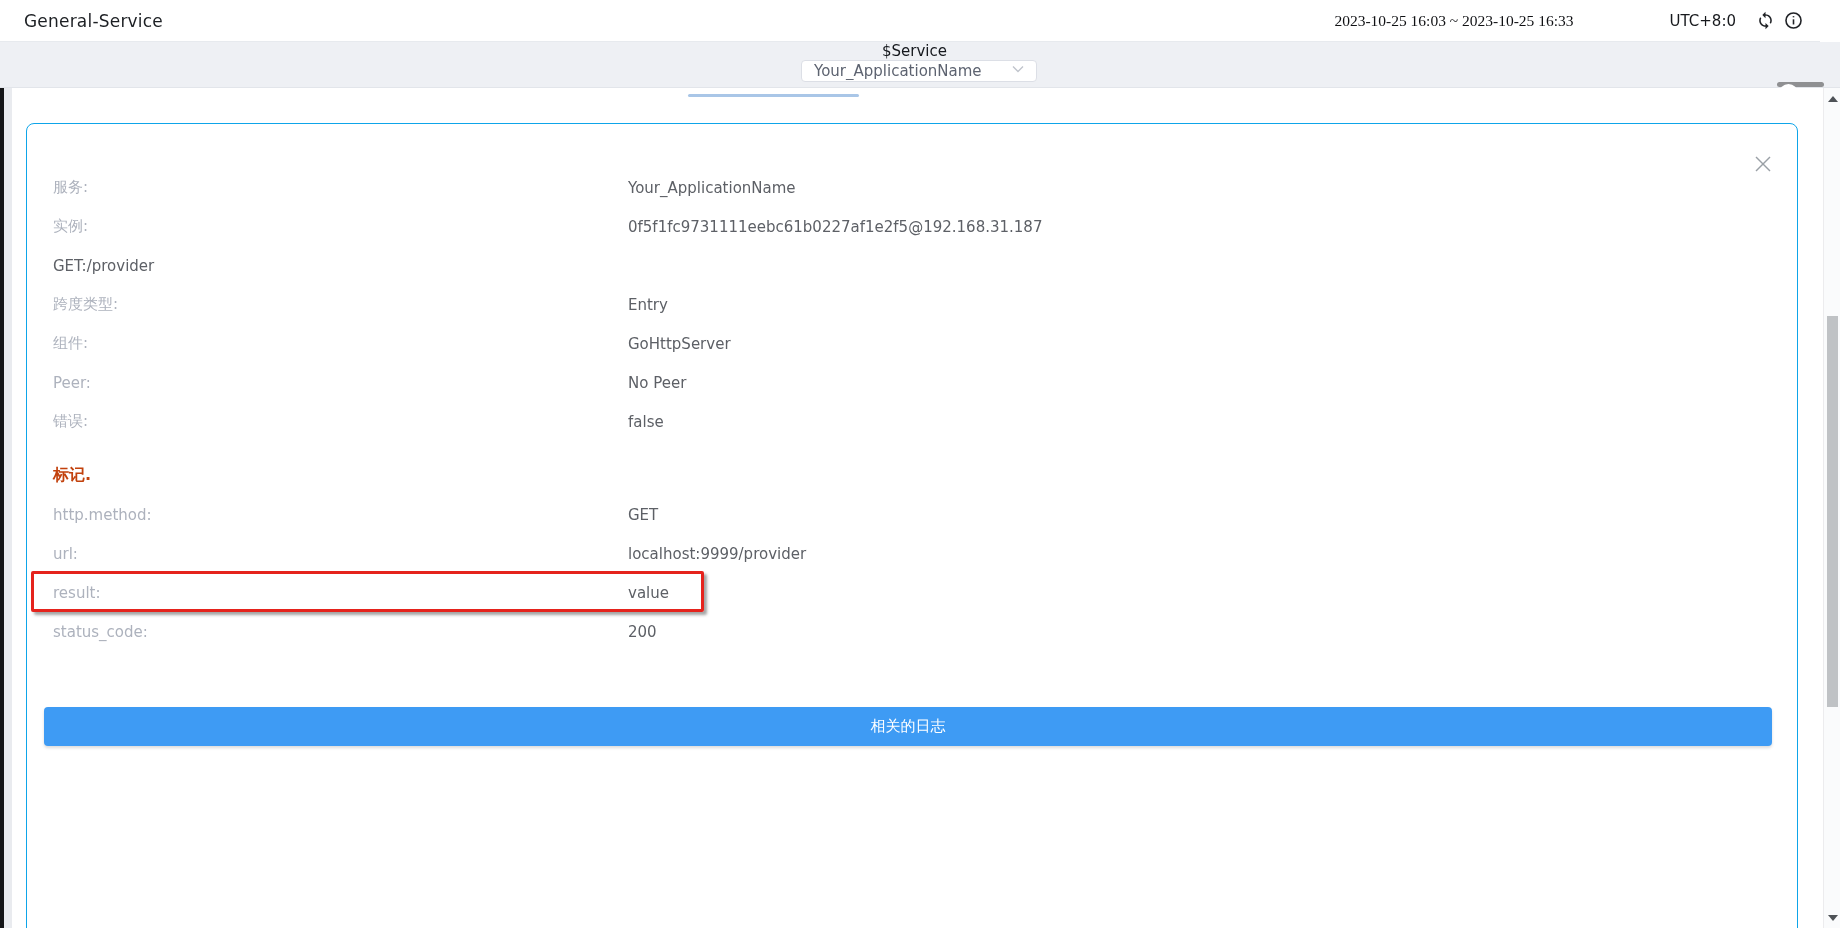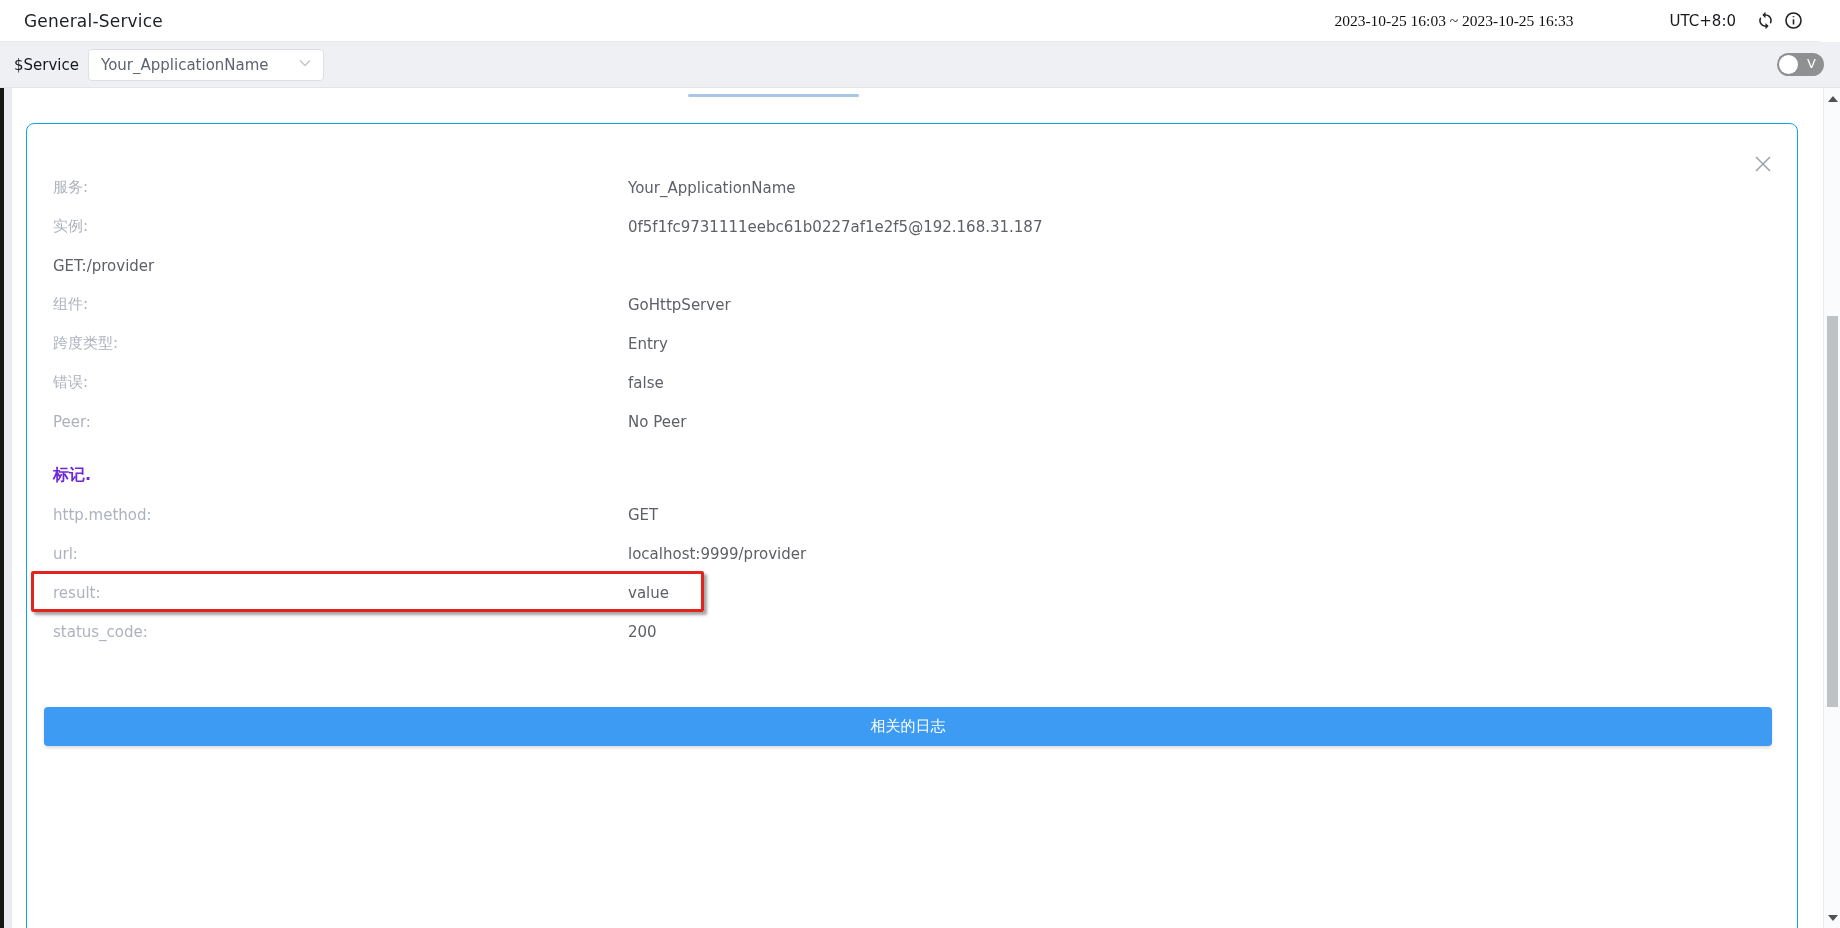--- a/index.html
+++ b/index.html
@@ -20,21 +20,21 @@
     font-family: "Liberation Serif", "DejaVu Serif", serif;
     font-size: 15.5px; color: #101114; margin-right: 96px;
   }
   .utc-label { font-size: 15px; color: #17191d; margin-right: 12px; }
   .icon-btn { width: 22px; height: 22px; display: inline-flex; align-items: center; justify-content: center; cursor: pointer; margin-left: 6px; }
   .icon-btn svg { display: block; }
   
   .filter-bar {
     position: absolute; left: 0; top: 42px; width: 1840px; height: 46px;
     background: #eef0f4; border-bottom: 1px solid #e2e5ea;
-    display: flex; align-items: center; padding: 0 16px 0 14px;
+    display: flex; align-items: center; padding: 0 16px 0 14px; flex-direction: column;
   }
   .service-label { font-size: 15px; color: #15181d; margin-right: 9px; }
   .service-select {
     width: 236px; height: 32px; background: #fff;
     border: 1px solid #dcdfe6; border-radius: 4px;
     display: flex; align-items: center; padding: 0 10px 0 12px;
     cursor: pointer;
   }
   .service-select .sel-text { font-size: 15px; color: #5d6370; flex: 1; white-space: nowrap; overflow: hidden; }
   .toggle {
@@ -79,21 +79,21 @@
     position: absolute; right: 22px; top: 28px; width: 24px; height: 24px;
     display: flex; align-items: center; justify-content: center; cursor: pointer;
   }
   .fields-area { position: absolute; left: 0; top: 44px; width: 100%; }
   .field-row { height: 39px; display: flex; align-items: center; padding-left: 26px; }
   .field-label { width: 575px; font-size: 15px; color: #adb2bd; }
   .field-value { font-size: 15px; color: #5d6066; }
   .section-gap { height: 15px; }
   .section-header {
     height: 39px; display: flex; align-items: center; padding-left: 26px;
-    font-size: 16px; font-weight: bold; color: #6d28d9;
+    font-size: 16px; font-weight: bold; color: #c2410c;
   }
   .logs-button {
     margin: 56px 16px 0 17px; height: 39px; background: #3e9bf4;
     border: none; border-radius: 4px; width: calc(100% - 42px);
     color: #ffffff; font-size: 15px; font-family: inherit; cursor: pointer;
     display: flex; align-items: center; justify-content: center;
     box-shadow: 0 2px 3px rgba(60, 60, 60, 0.18);
   }
   .highlight-box {
     position: absolute; left: 4px; top: 447px; width: 673px; height: 41px;
@@ -175,38 +175,38 @@
         <div class="field-row">
           <span class="field-label">实例:</span>
           <span class="field-value">0f5f1fc9731111eebc61b0227af1e2f5@192.168.31.187</span>
         </div>
 
         <div class="field-row">
           <span class="field-value">GET:/provider</span>
         </div>
 
         <div class="field-row">
+          <span class="field-label">跨度类型:</span>
+          <span class="field-value">Entry</span>
+        </div>
+
+        <div class="field-row">
           <span class="field-label">组件:</span>
           <span class="field-value">GoHttpServer</span>
         </div>
 
         <div class="field-row">
-          <span class="field-label">跨度类型:</span>
-          <span class="field-value">Entry</span>
+          <span class="field-label">Peer:</span>
+          <span class="field-value">No Peer</span>
         </div>
 
         <div class="field-row">
           <span class="field-label">错误:</span>
           <span class="field-value">false</span>
         </div>
-
-        <div class="field-row">
-          <span class="field-label">Peer:</span>
-          <span class="field-value">No Peer</span>
-        </div>
       </div>
 
     <div class="section-gap"></div>
     <div class="section-header">标记.</div>
 
     <div>
 
         <div class="field-row">
           <span class="field-label">http.method:</span>
           <span class="field-value">GET</span>

